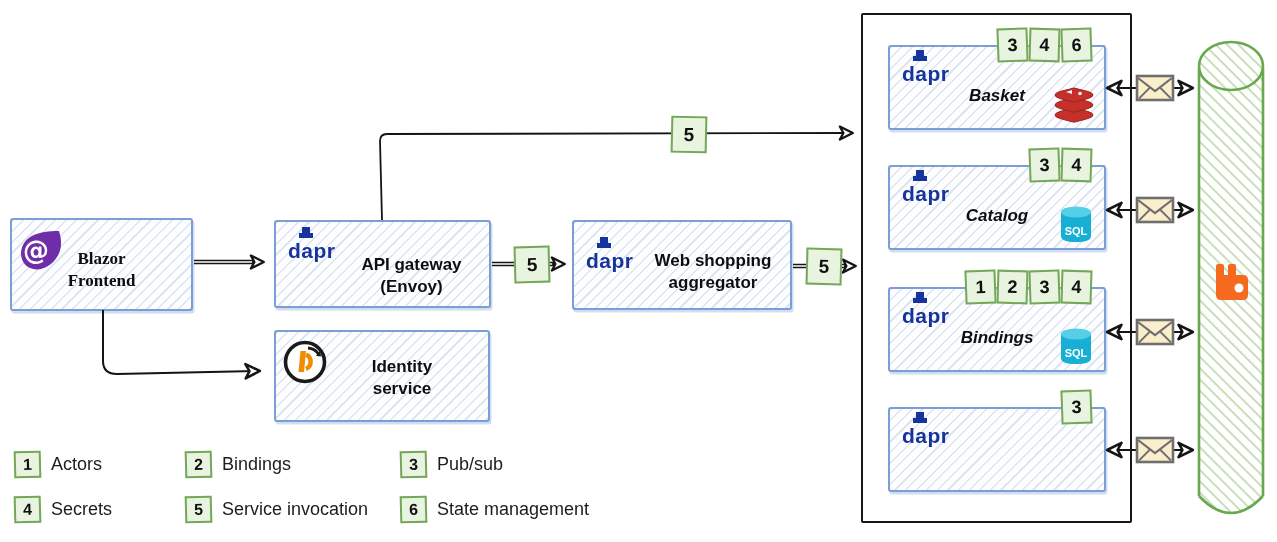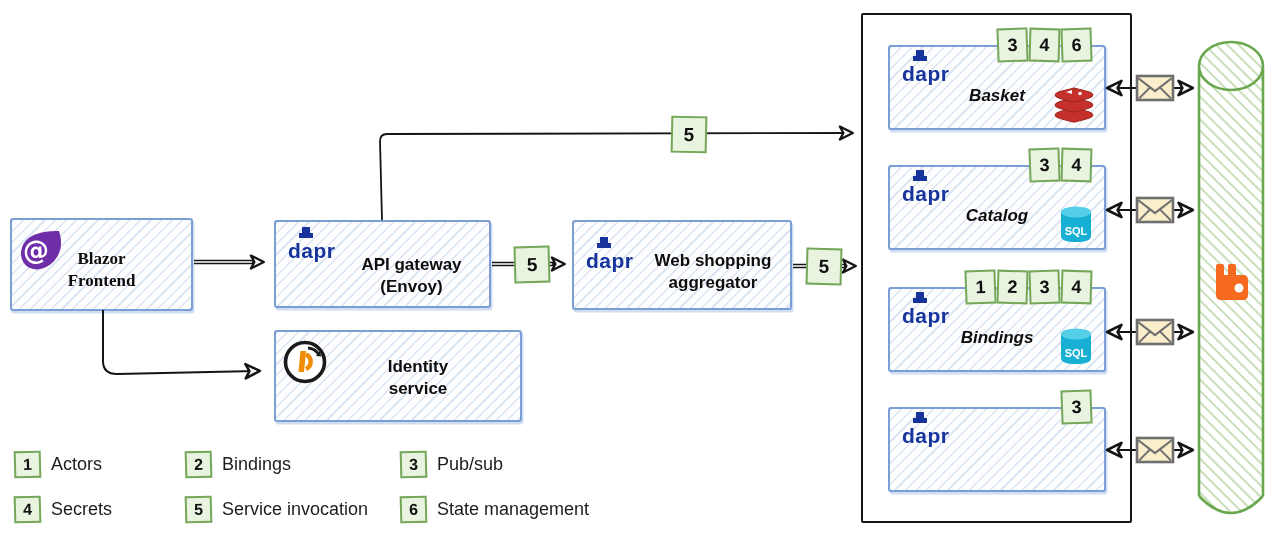--- a/index.html
+++ b/index.html
@@ -90,21 +90,21 @@
   </div>
 
   <div class="node" style="left:274px;top:220px;width:217px;height:88px;">
     <div class="dapr-logo" style="left:12px;top:18px;">
       <span class="dapr-hat"></span><span>dapr</span>
     </div>
     <div class="node-label" style="top:23px;left:58px;margin-top:9px;">API gateway
 (Envoy)</div>
   </div>
 
-  <div class="node" style="left:274px;top:330px;width:248px;height:92px;">
+  <div class="node" style="left:274px;top:330px;width:216px;height:92px;">
     <svg width="46" height="46" viewBox="0 0 46 46" style="position:absolute;left:6px;top:7px;">
       <circle cx="23" cy="23" r="19.5" fill="#ffffff" stroke="#1a1a1a" stroke-width="3.6"></circle>
       <path d="M18.5,12 L24,12 L22,33 L16.5,33 Z" fill="#f08c00"></path>
       <path d="M24,15.5 A8,8 0 0 1 24,30" stroke="#f08c00" stroke-width="4.5" fill="none"></path>
       <path d="M26,9 Q33,9.5 36.5,15" stroke="#1a1a1a" stroke-width="3" fill="none"></path>
       <polygon points="34,17 39.5,17.5 37.5,12" fill="#1a1a1a"></polygon>
     </svg>
     <div class="node-label" style="top:24px;left:40px;">Identity
 service</div>
   </div>

